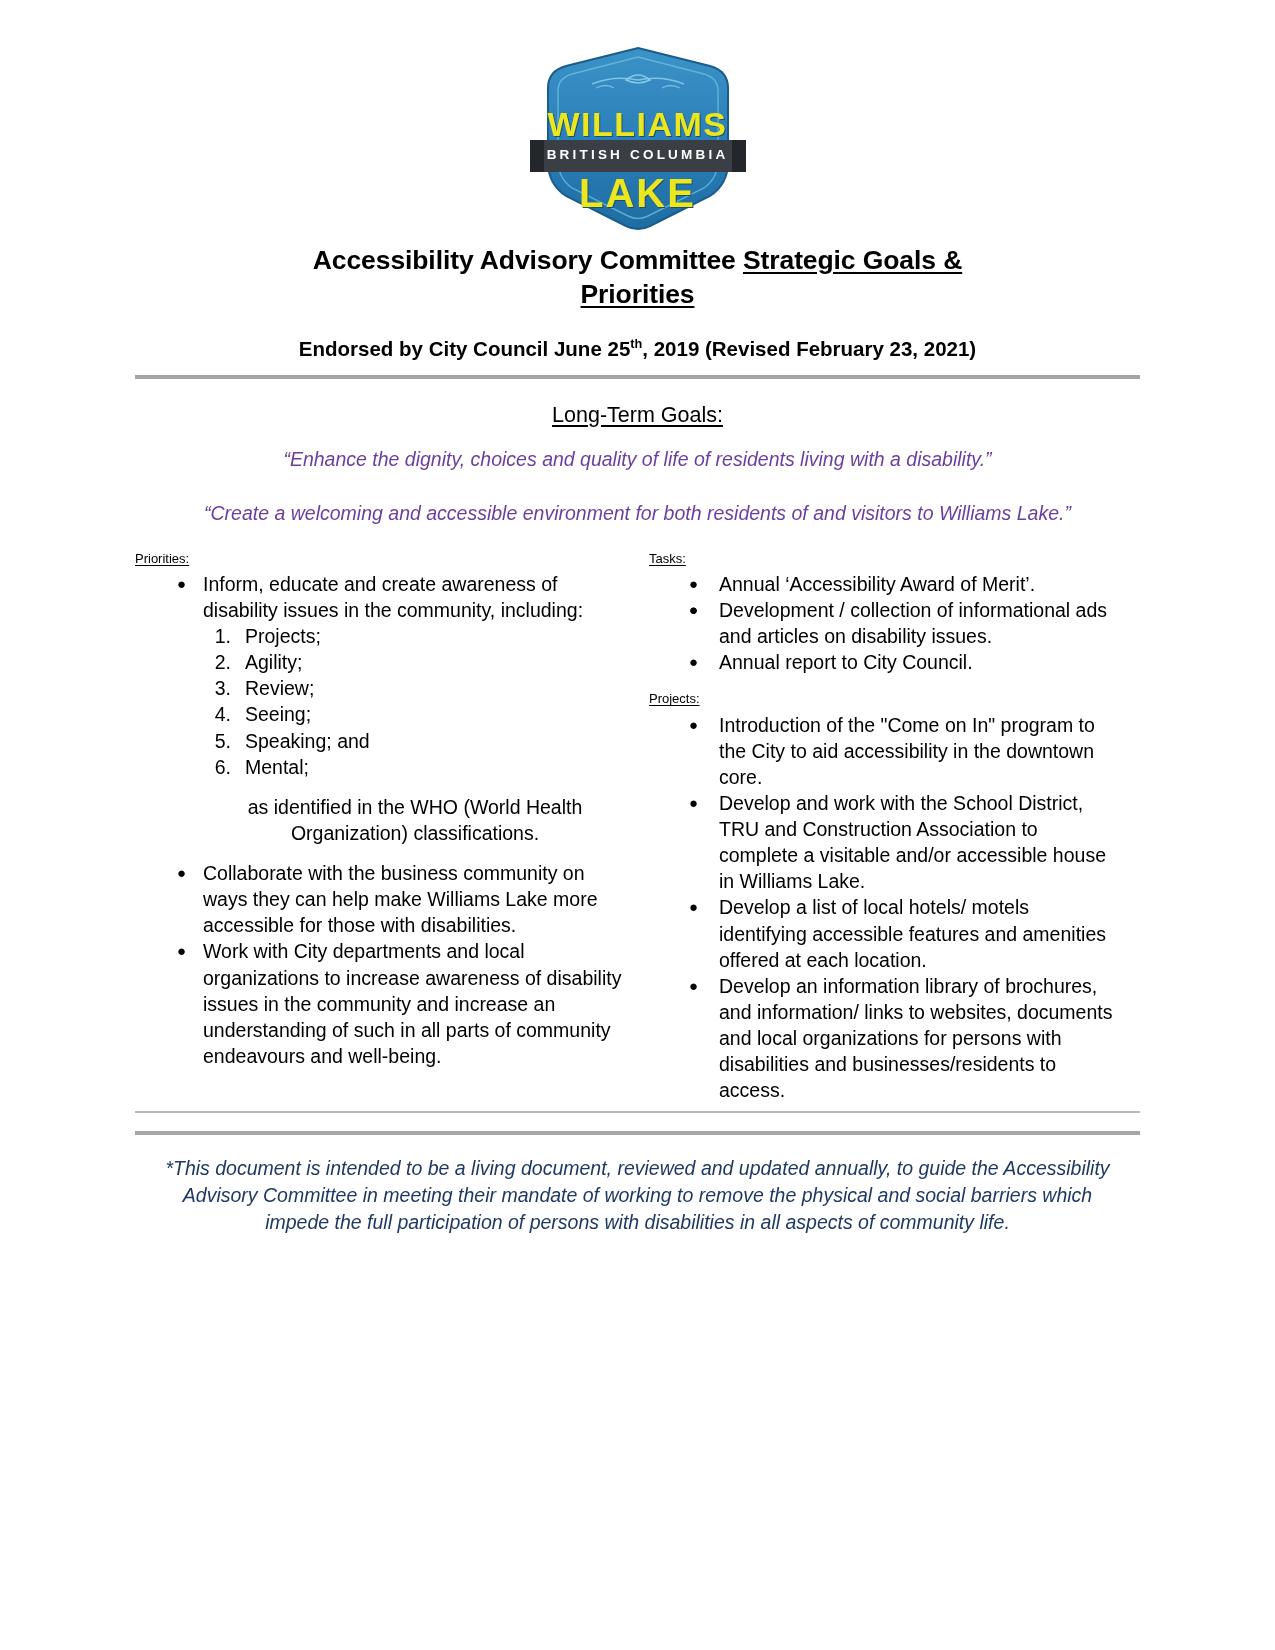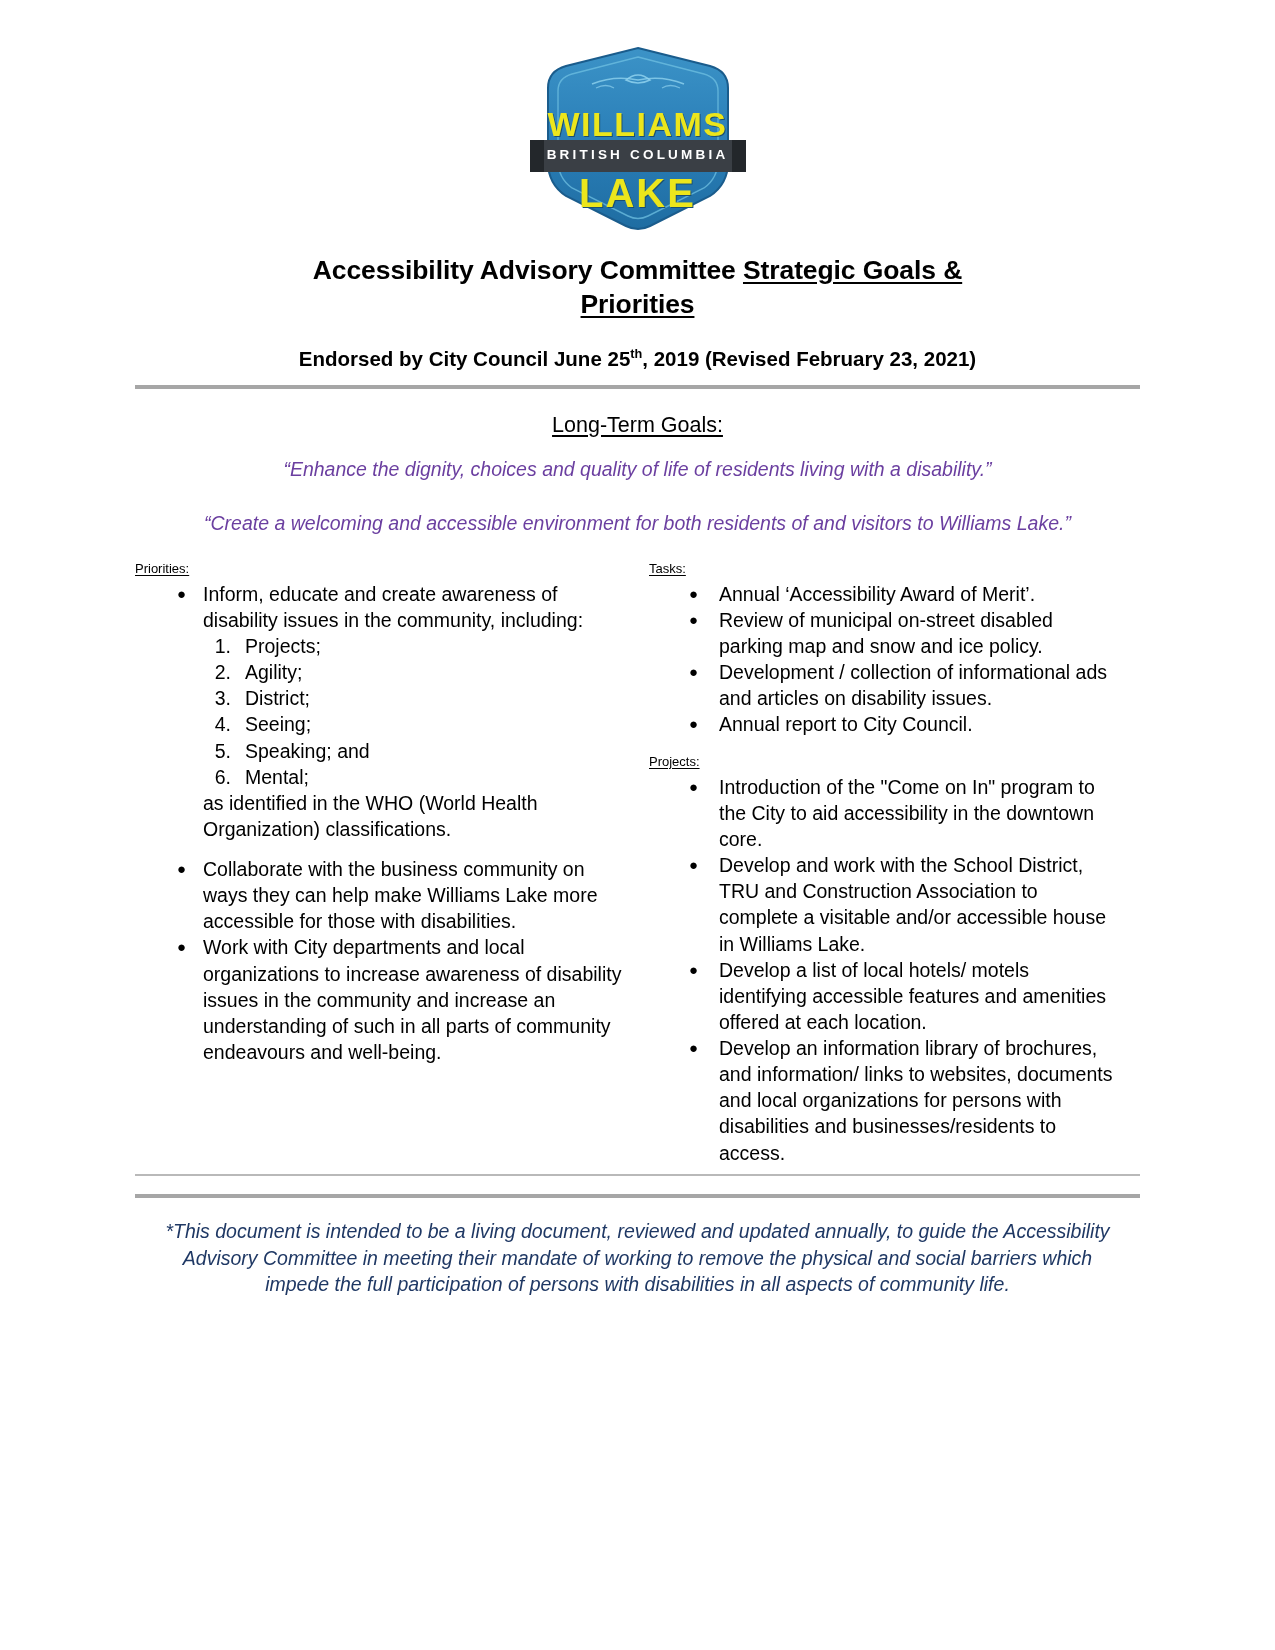--- a/index.html
+++ b/index.html
@@ -62,21 +62,21 @@
   .logo-text-lake {
     top: 127px;
     font-size: 40px;
     color: #ece61c;
     letter-spacing: 2px;
     text-shadow: 1px 1px 0 #1a4f72;
   }
 
   
   .doc-title {
-    margin: 22px 0 0 0;
+    margin: 12px 0 0 0;
     text-align: center;
     font-size: 26.5px;
     font-weight: bold;
     line-height: 1.28;
     letter-spacing: -0.1px;
   }
   .doc-title .u { text-decoration: underline; text-underline-offset: 3px; }
 
   .adopted-block {
     margin-top: 22px;
@@ -173,20 +173,22 @@
   ol.sublist > li .num {
     position: absolute;
     left: 0;
     top: 0;
     width: 28px;
     text-align: right;
   }
   .cont-text {
     font-size: 19.5px;
     line-height: 1.34;
+    margin-top: 14px;
+    text-align: center;
   }
   .li-gap { height: 14px; }
 
   
   .footer-rules {
     margin-top: 8px;
   }
   .footer-note {
     margin-top: 20px;
     text-align: center;
@@ -244,21 +246,21 @@
 
     <div class="col-left">
       <div class="sec-heading"><span>Priorities:</span></div>
       <ul class="bullets">
         <li>
           <span class="bp">●</span>
           <span>Inform, educate and create awareness of disability issues in the community, including:</span>
           <ol class="sublist">
             <li><span class="num">1.</span><span>Projects;</span></li>
             <li><span class="num">2.</span><span>Agility;</span></li>
-            <li><span class="num">3.</span><span>District;</span></li>
+            <li><span class="num">3.</span><span>Review;</span></li>
             <li><span class="num">4.</span><span>Seeing;</span></li>
             <li><span class="num">5.</span><span>Speaking; and</span></li>
             <li><span class="num">6.</span><span>Mental;</span></li>
           </ol>
           <div class="cont-text">as identified in the WHO (World Health Organization) classifications.</div>
         </li>
         <li class="li-gap"></li>
         <li>
           <span class="bp">●</span>
           <span>Collaborate with the business community on ways they can help make Williams Lake more accessible for those with disabilities.</span>
@@ -267,21 +269,21 @@
           <span class="bp">●</span>
           <span>Work with City departments and local organizations to increase awareness of disability issues in the community and increase an understanding of such in all parts of community endeavours and well-being.</span>
         </li>
       </ul>
     </div>
 
     <div class="col-right">
       <div class="sec-heading tasks-h"><span>Tasks:</span></div>
       <ul class="bullets">
         <li><span class="bp">●</span><span>Annual ‘Accessibility Award of Merit’.</span></li>
-        <li><span class="bp">●</span><span>Review of municipal on-street disabled parking map and snow and ice policy.</span></li>
+        <li><span class="bp">●</span></li>
         <li><span class="bp">●</span><span>Development / collection of informational ads and articles on disability issues.</span></li>
         <li><span class="bp">●</span><span>Annual report to City Council.</span></li>
       </ul>
 
       <div class="sec-heading projects-h"><span>Projects:</span></div>
       <ul class="bullets">
         <li><span class="bp">●</span><span>Introduction of the "Come on In" program to the City to aid accessibility in the downtown core.</span></li>
         <li><span class="bp">●</span><span>Develop and work with the School District, TRU and Construction Association to complete a visitable and/or accessible house in Williams Lake.</span></li>
         <li><span class="bp">●</span><span>Develop a list of local hotels/ motels identifying accessible features and amenities offered at each location.</span></li>
         <li><span class="bp">●</span><span>Develop an information library of brochures, and information/ links to websites, documents and local organizations for persons with disabilities and businesses/residents to access.</span></li>

